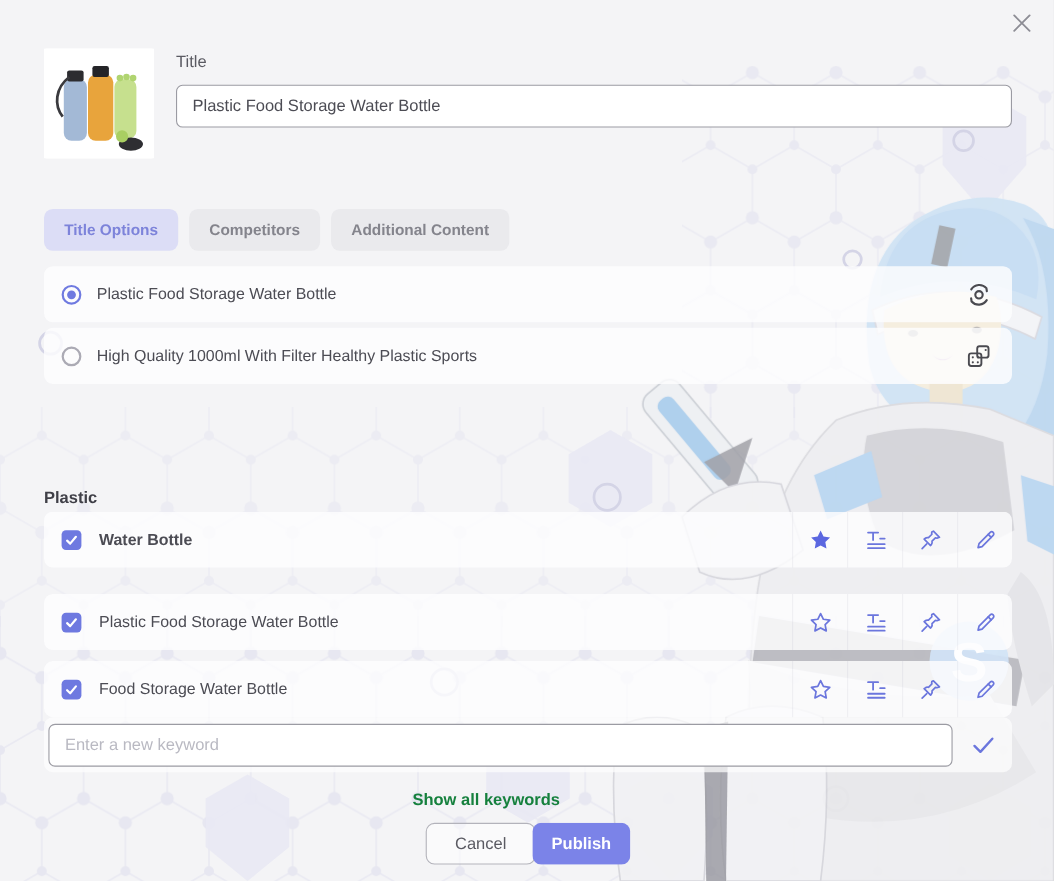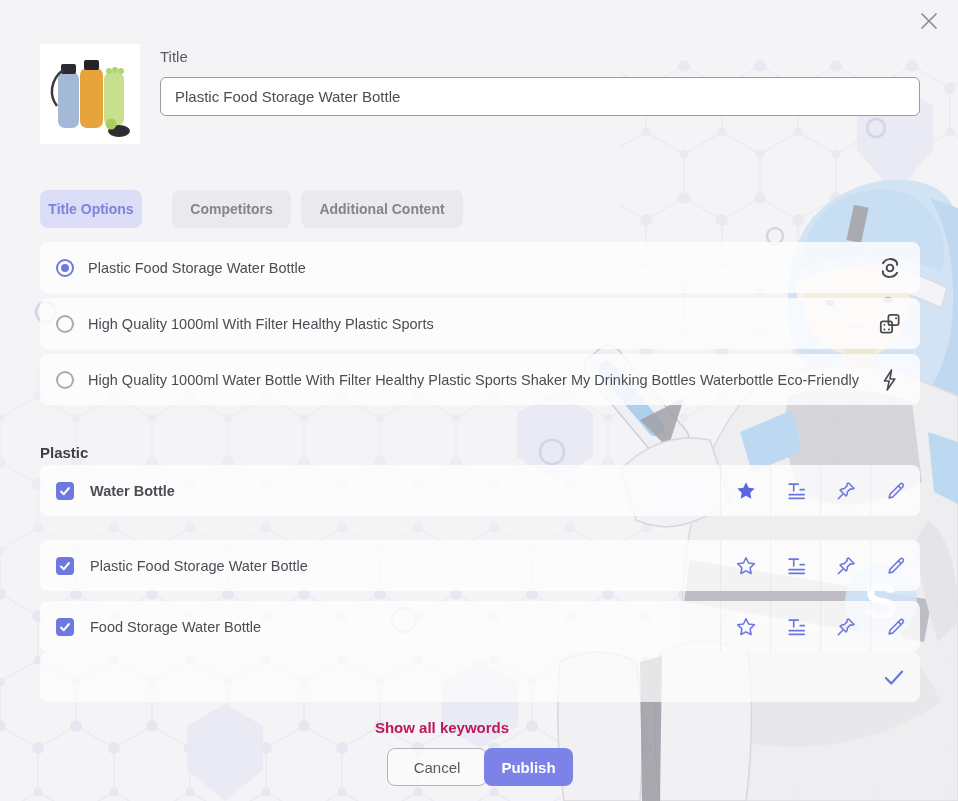--- a/index.html
+++ b/index.html
@@ -13,21 +13,21 @@
 
   
   .thumb{left:40px;top:44px;width:100px;height:100px;background:#fff;border-radius:2px;display:flex;align-items:center;justify-content:center;}
   .title-label{left:160px;top:48px;font-size:15px;color:#5a5a62;}
   .title-input{left:160px;top:77px;width:760px;height:39px;background:#fff;border:1px solid #9b9ba3;border-radius:6px;padding:0 14px;font-size:15px;color:#4c4c54;outline:none;}
 
   
   .tab{top:190px;height:38px;border-radius:8px;display:flex;align-items:center;justify-content:center;font-size:14px;font-weight:600;cursor:pointer;}
   .tab.inactive{background:rgba(232,232,236,.92);color:#84848c;}
   .tab.active{background:#dcddf6;color:#7d83da;}
-  .tab1{left:40px;width:102px;}
+  .tab1{left:40px;width:122px;}
   .tab2{left:172px;width:119px;}
   .tab3{left:301px;width:162px;}
 
   
   .row{left:40px;width:880px;height:51px;background:rgba(253,253,254,.84);border-radius:8px;display:flex;align-items:center;padding:0 0 0 16px;}
   .opt1{top:242px;} .opt2{top:298px;} .opt3{top:354px;}
   .radio{width:18px;height:18px;border-radius:50%;border:2px solid #abaab4;background:transparent;flex:0 0 auto;position:relative;cursor:pointer;}
   .radio.sel{border-color:#6f7ae0;}
   .radio.sel:after{content:"";position:absolute;left:3px;top:3px;width:8px;height:8px;border-radius:50%;background:#6f7ae0;}
   .opt-label{margin-left:14px;font-size:14.5px;color:#4c4c54;white-space:nowrap;overflow:hidden;text-overflow:ellipsis;flex:1 1 auto;min-width:0;}
@@ -41,21 +41,21 @@
   .kw-actions{flex:0 0 auto;display:flex;height:100%;}
   .kw-cell{width:50px;height:100%;display:flex;align-items:center;justify-content:center;border-left:1px solid rgba(120,120,145,.08);cursor:pointer;color:#6b76dd;}
 
   
   .kw-add-strip{left:40px;top:652px;width:880px;height:50px;background:rgba(253,253,254,.72);border-radius:8px;}
   .kw-input{left:44px;top:658px;width:822px;height:39px;background:#fff;border:1px solid #9b9ba3;border-radius:6px;padding:0 14px;font-size:15px;color:#4c4c54;outline:none;z-index:3;}
   .kw-input::placeholder{color:#b9b9c2;}
   .kw-confirm{left:868px;top:652px;width:52px;height:50px;display:flex;align-items:center;justify-content:center;cursor:pointer;z-index:3;color:#6b76dd;}
 
   
-  .show-all{left:0;top:719px;width:884px;text-align:center;font-size:15px;font-weight:600;color:#be185d;cursor:pointer;}
+  .show-all{left:0;top:719px;width:884px;text-align:center;font-size:15px;font-weight:600;color:#15803d;cursor:pointer;}
   .btn{top:748px;height:38px;border-radius:8px;display:flex;align-items:center;justify-content:center;font-size:15px;cursor:pointer;}
   .btn-cancel{left:387px;width:100px;background:rgba(255,255,255,.55);border:1px solid #b3b3bb;color:#5a5a62;}
   .btn-publish{left:484px;width:89px;background:#7b83e8;border:none;color:#ffffff;font-weight:600;}
 
   svg{display:block;}
 </style>
 </head>
 <body>
 
 <div class="stage">
@@ -202,29 +202,20 @@
         <rect x="3.5" y="9.5" width="10.5" height="10.5" rx="2"></rect>
         <circle cx="6.8" cy="12.8" r="0.9" fill="#4a4a50" stroke="none"></circle>
         <circle cx="11" cy="12.8" r="0.9" fill="#4a4a50" stroke="none"></circle>
         <circle cx="6.8" cy="17" r="0.9" fill="#4a4a50" stroke="none"></circle>
         <circle cx="11" cy="17" r="0.9" fill="#4a4a50" stroke="none"></circle>
         <circle cx="17.6" cy="6.6" r="0.9" fill="#4a4a50" stroke="none"></circle>
       </svg>
     </div>
   </div>
 
-  <div class="layer row opt3">
-    <div class="radio"></div>
-    <div class="opt-label">High Quality 1000ml Water Bottle With Filter Healthy Plastic Sports Shaker My Drinking Bottles Waterbottle Eco-Friendly</div>
-    <div class="opt-action">
-      <svg width="24" height="24" viewBox="0 0 24 24" fill="none" stroke="#4a4a50" stroke-width="1.6" stroke-linejoin="round">
-        <path d="M13.5 2 L6.5 13 H11.2 L9.2 22 L16.8 11 H12 L13.5 2 Z"></path>
-      </svg>
-    </div>
-  </div>
 
   <div class="layer kw-heading">Plastic</div>
 
   <div class="layer row kw1">
     <div class="checkbox">
       <svg width="12" height="12" viewBox="0 0 12 12">
           <path d="M2 6.5 L4.8 9.2 L10 3" fill="none" stroke="#fff" stroke-width="2" stroke-linecap="round" stroke-linejoin="round"></path>
         </svg>
     </div>
     <div class="kw-label">Water Bottle</div>
@@ -323,20 +314,21 @@
       <div class="kw-cell">
         <svg width="22" height="22" viewBox="0 0 24 24" fill="none" stroke="#6b76dd" stroke-width="1.7" stroke-linejoin="round" stroke-linecap="round">
           <path d="M4.5 19.5 l1 -4 L16.6 4.4 a2.05 2.05 0 0 1 2.9 2.9 L8.5 18.5 l-4 1 Z"></path>
             <path d="M14.6 6.4 l2.9 2.9"></path>
         </svg>
       </div>
     </div>
   </div>
 
   <div class="layer kw-add-strip"></div>
+  <input class="layer kw-input" type="text" placeholder="Enter a new keyword" style="">
   <div class="layer kw-confirm">
     <svg width="26" height="26" viewBox="0 0 24 24" fill="none" stroke="#6b76dd" stroke-width="2" stroke-linecap="round" stroke-linejoin="round">
       <path d="M4.5 13 l5 5 L19.5 7"></path>
     </svg>
   </div>
 
   <div class="layer show-all">Show all keywords</div>
   <div class="layer btn btn-cancel">Cancel</div>
   <div class="layer btn btn-publish">Publish</div>
 

